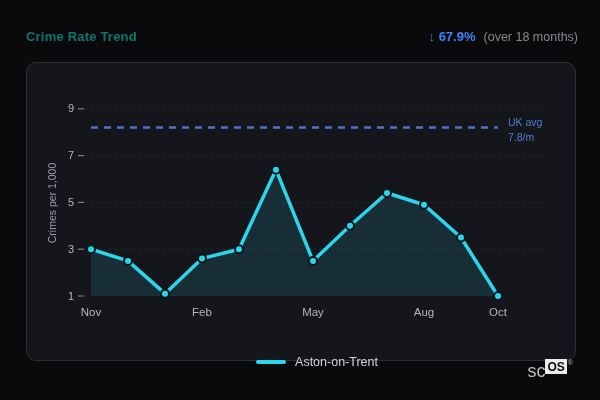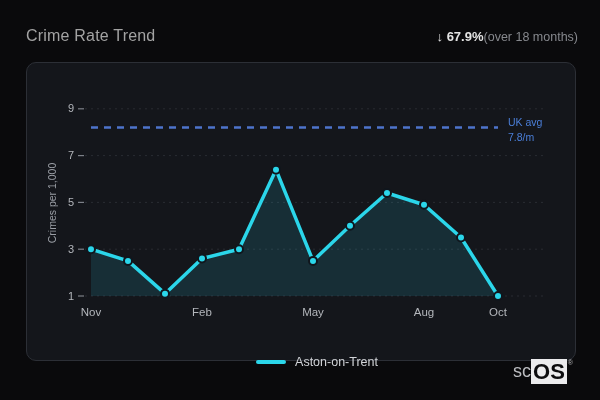--- a/index.html
+++ b/index.html
@@ -5,23 +5,23 @@
   html,body{margin:0;padding:0;}
   body{
     width:600px;height:400px;position:relative;overflow:hidden;
     background:#0a0a0c;
     font-family:"Liberation Sans", sans-serif;
     -webkit-font-smoothing:antialiased;
   }
   
   .header{position:absolute;left:26px;right:22px;top:24px;height:24px;
     display:flex;justify-content:space-between;align-items:center;}
-  .title{font-size:16px;font-weight:normal;color:#a3a3a3;letter-spacing:.2px;}
+  .title{font-size:13px;font-weight:bold;color:#0f766e;letter-spacing:.2px;}
   .stat{font-size:12.5px;color:#86888d;white-space:nowrap;}
-  .stat .value{color:#e5e5e5;font-weight:bold;font-size:13px;margin-right:0;}
+  .stat .value{color:#3b82f6;font-weight:bold;font-size:13px;margin-right:8px;}
   
   .panel{position:absolute;left:26px;top:62px;width:550px;height:299px;
     background:#14161b;border:1px solid #2c2f36;border-radius:10px;box-sizing:border-box;}
   .panel svg{position:absolute;left:0;top:0;}
   svg text{font-family:"Liberation Sans", sans-serif;}
   .grid{stroke:#3d4148;stroke-width:1;stroke-dasharray:2 4;opacity:.5;}
   .tick{stroke:#7c8088;stroke-width:1.2;}
   .ylab{fill:#b3b6bb;font-size:11px;}
   .ytitle{fill:#9a9ea5;font-size:10.5px;}
   .xlab{fill:#b3b6bb;font-size:11.5px;}
@@ -32,21 +32,21 @@
   .uklab{fill:#4b7fd9;font-size:10.5px;}
   
   .legend{position:absolute;left:17px;top:353px;width:100%;height:18px;
     display:flex;justify-content:center;gap:22px;}
   .legend-item{display:flex;align-items:center;gap:9px;color:#d2d4d8;font-size:12.5px;}
   .swatch-solid{width:30px;height:4px;border-radius:2px;background:#2bd6ea;}
   .swatch-dashed{width:27px;height:0;border-top:3px dashed #4d74cc;}
   
   .logo{position:absolute;right:27px;top:359px;display:flex;align-items:flex-start;line-height:1;}
   .logo-sc{color:#bcbdc1;font-size:18px;padding-top:3px;}
-  .logo-os{background:#ebebed;color:#0c0c0e;font-weight:bold;font-size:22px;padding:2px 2px 1px 2px;}
+  .logo-os{background:#ebebed;color:#0c0c0e;font-weight:bold;font-size:12px;padding:2px 2px 1px 2px;}
   .logo-reg{color:#b5b5b8;font-size:7px;margin-left:1px;}
 </style>
 </head>
 <body>
 
 <div class="header">
   <div class="title">Crime Rate Trend</div>
   <div class="stat"><span class="value">↓ 67.9%</span><span>(over 18 months)</span></div>
 </div>
 

